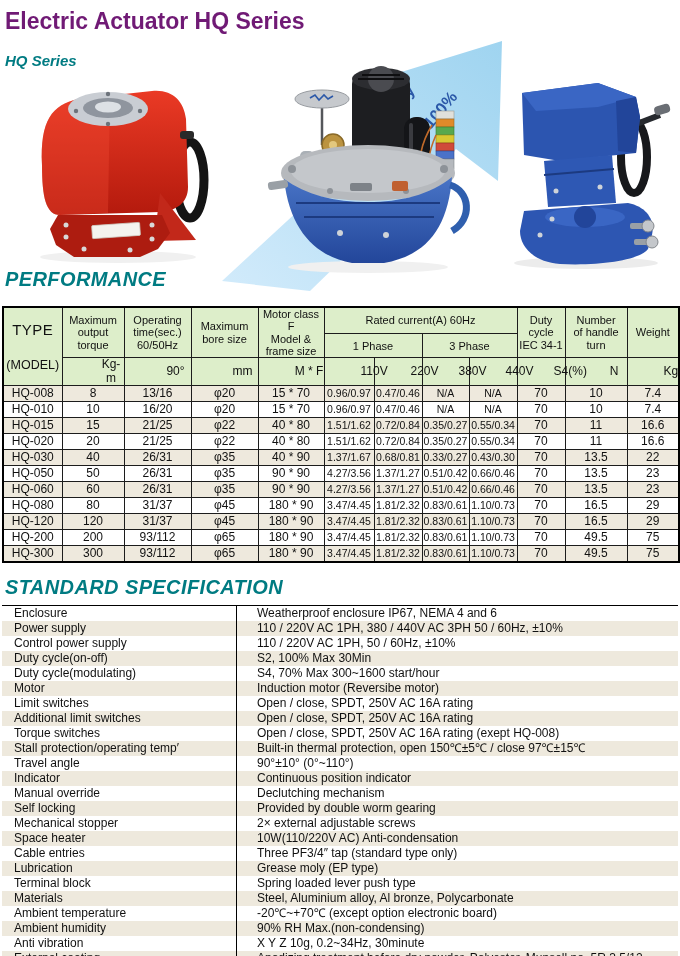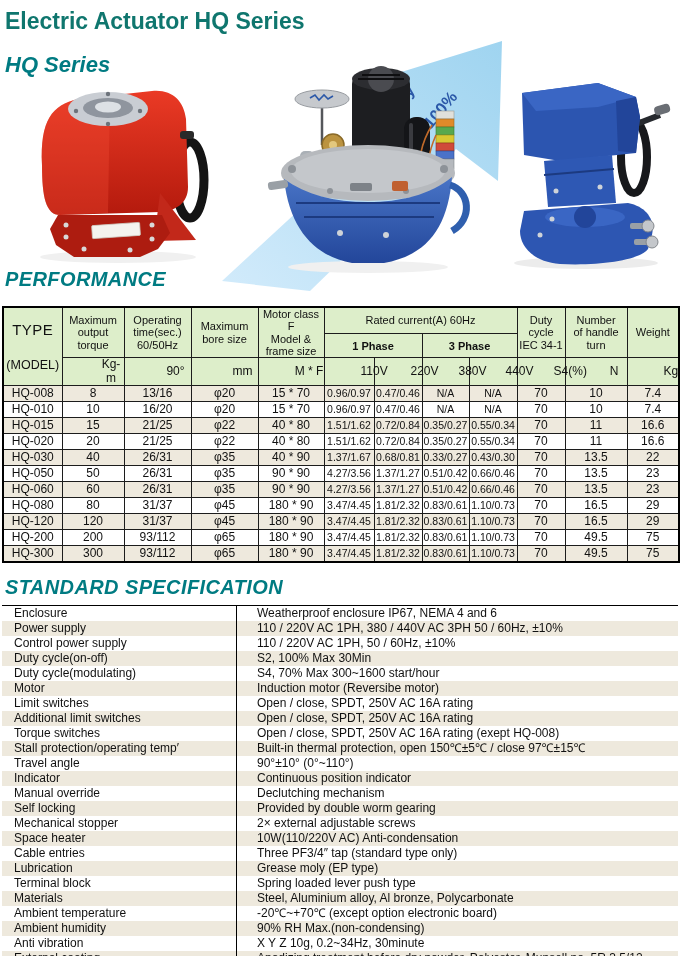--- a/index.html
+++ b/index.html
@@ -2,26 +2,26 @@
 <html><head>
 <meta charset="utf-8">
 <style>
   html,body{margin:0;padding:0;}
   body{
     width:680px;height:956px;background:#ffffff;overflow:hidden;
     font-family:"Liberation Sans",sans-serif;color:#111;
   }
   .title{
     margin:0;padding:8px 0 0 5px;
-    font-size:23px;font-weight:bold;color:#0f766e;letter-spacing:0px;
+    font-size:23px;font-weight:bold;color:#701a75;letter-spacing:0px;
   }
   .hero{position:relative;height:229px;}
   .series-label{
     position:absolute;top:17px;left:5px;z-index:3;
-    font-size:22px;font-weight:bold;font-style:italic;color:#007b82;
+    font-size:15px;font-weight:bold;font-style:italic;color:#007b82;
   }
   .hero-art{position:absolute;top:0;left:0;z-index:1;overflow:visible;}
   h2.section{
     margin:0;padding:0 0 0 5px;
     font-size:20px;font-weight:bold;font-style:italic;color:#007b82;letter-spacing:.4px;
   }
   #performance-heading{margin-top:4px;margin-bottom:15px;position:relative;z-index:2;}
   #specification-heading{margin-top:13px;margin-bottom:6px;}
 
   
@@ -30,21 +30,21 @@
     border:2px solid #000;
   }
   table.perf th,table.perf td{
     border:1px solid #1c1c1c;text-align:center;vertical-align:middle;
     padding:0;line-height:1.12;
   }
   table.perf thead th{
     background:#ddeeca;font-weight:normal;font-size:11px;white-space:pre-line;
   }
   table.perf .hr1 th{height:24px;}
-  table.perf .hr2 th{height:22px;font-weight:bold;}
+  table.perf .hr2 th{height:22px;}
   table.perf .units-row td{background:#ddeeca;font-size:12px;height:24px;padding-left:36px;}
   .type-main{font-size:15px;letter-spacing:.5px;margin-bottom:7px;}
   .type-sub{font-size:12.5px;}
   table.perf tbody tr{height:16px;font-size:12px;}
   table.perf tbody tr:nth-child(odd){background:#eee9dd;}
   table.perf tbody tr:nth-child(even){background:#ffffff;}
   table.perf tbody td:nth-child(n+6):nth-child(-n+9){font-size:10.5px;}
 
   
   table.spec{

